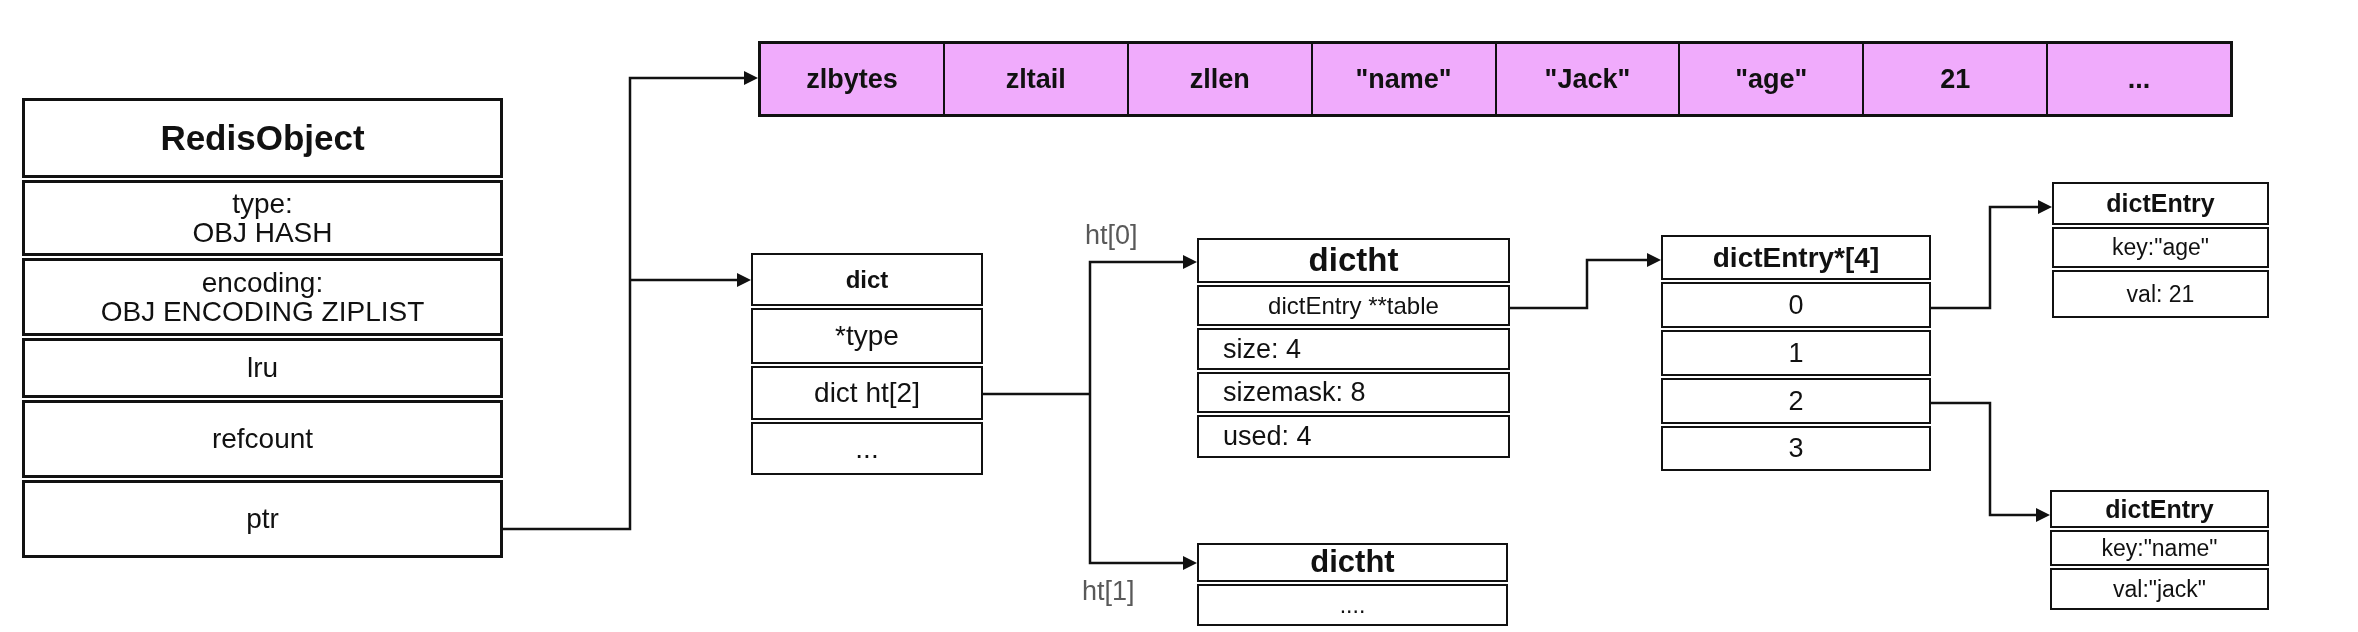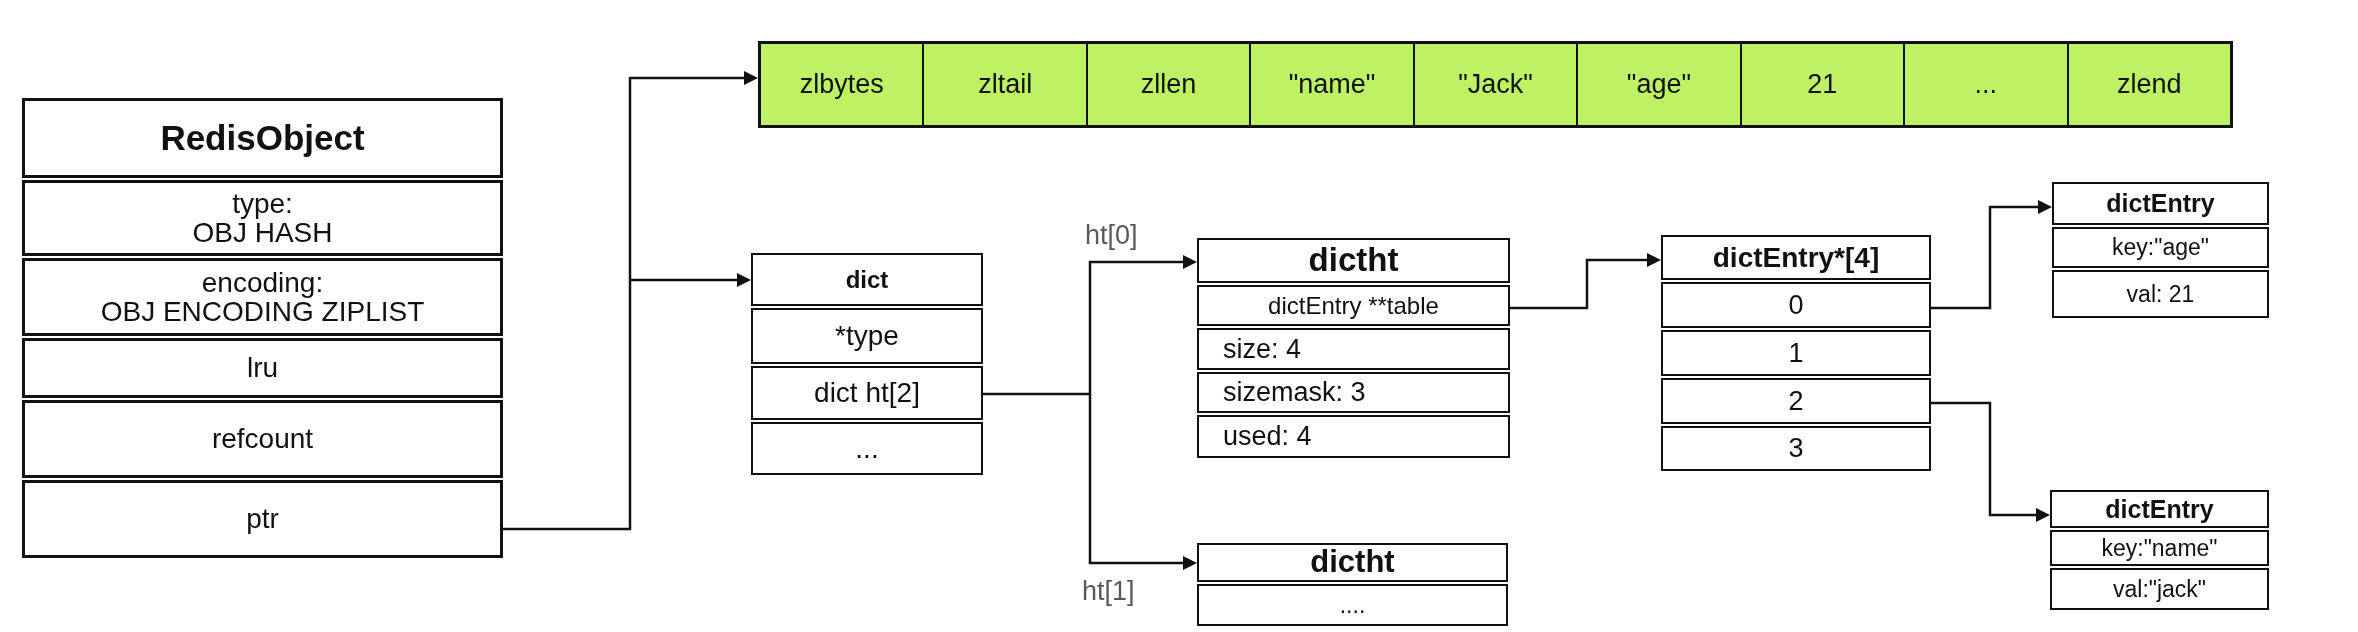--- a/index.html
+++ b/index.html
@@ -16,22 +16,22 @@
     display:flex; align-items:center; justify-content:center;
     font-size:28px; line-height:1.05; text-align:center; white-space:nowrap;
   }
   .cell.thick { border-width:3px; }
   .cell.left { justify-content:flex-start; padding-left:24px; }
   .bold { font-weight:bold; }
   .twoline { display:flex; flex-direction:column; align-items:center; }
 
   
   .zlrow {
-    position:absolute; left:758px; top:41px; width:1475px; height:87px;
-    box-sizing:border-box; border:3px solid #111111; display:flex; background:#bef264;
+    position:absolute; left:758px; top:41px; width:1475px; height:76px;
+    box-sizing:border-box; border:3px solid #111111; display:flex; background:#f0abfc;font-weight:bold;
   }
   .zlcell {
     flex:1 1 0; display:flex; align-items:center; justify-content:center;
     font-size:27px; border-left:2.5px solid #111111; white-space:nowrap;
   }
   .zlcell:first-child { border-left:none; }
 
   .htlabel { position:absolute; font-size:27px; color:#595959; white-space:nowrap; }
 </style>
 </head>
@@ -78,35 +78,34 @@
 
   <div class="zlrow">
     <div class="zlcell">zlbytes</div>
     <div class="zlcell">zltail</div>
     <div class="zlcell">zllen</div>
     <div class="zlcell">"name"</div>
     <div class="zlcell">"Jack"</div>
     <div class="zlcell">"age"</div>
     <div class="zlcell">21</div>
     <div class="zlcell">...</div>
-    <div class="zlcell">zlend</div>
   </div>
 
   <div class="stack" style="left:751px; top:253px; width:232px;">
     <div class="cell bold" style="height:53px; font-size:24px;">dict</div>
     <div class="cell" style="height:56px;">*type</div>
     <div class="cell" style="height:54px;">dict ht[2]</div>
     <div class="cell" style="height:53px;">...</div>
   </div>
 
   <div class="stack" style="left:1197px; top:238px; width:313px;">
     <div class="cell bold" style="height:45px; font-size:33px;">dictht</div>
     <div class="cell" style="height:41px; font-size:24px;">dictEntry **table</div>
     <div class="cell left" style="height:42px; font-size:27px;">size: 4</div>
-    <div class="cell left" style="height:41px; font-size:27px;">sizemask: 3</div>
+    <div class="cell left" style="height:41px; font-size:27px;">sizemask: 8</div>
     <div class="cell left" style="height:43px; font-size:27px;">used: 4</div>
   </div>
 
   <div class="stack" style="left:1661px; top:235px; width:270px;">
     <div class="cell bold" style="height:45px; font-size:28px;">dictEntry*[4]</div>
     <div class="cell" style="height:46px; font-size:27px;">0</div>
     <div class="cell" style="height:46px; font-size:27px;">1</div>
     <div class="cell" style="height:46px; font-size:27px;">2</div>
     <div class="cell" style="height:45px; font-size:27px;">3</div>
   </div>

